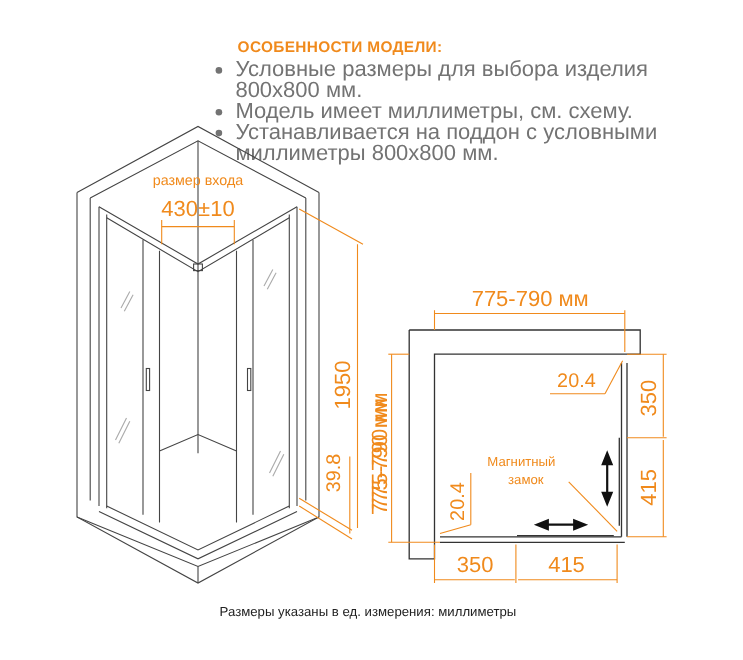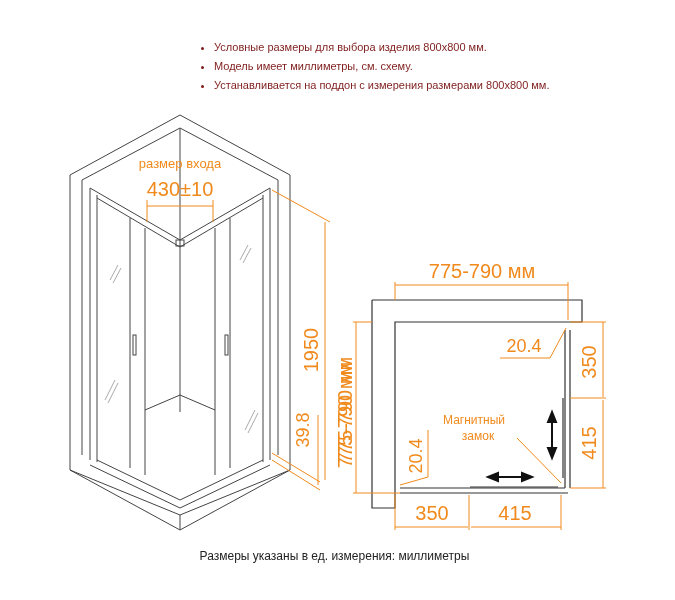--- a/index.html
+++ b/index.html
@@ -1,32 +1,33 @@
 <!DOCTYPE html>
 <html><head>
 <meta charset="utf-8">
 <style>
   html, body { margin:0; padding:0; background:#ffffff; }
   body { width:675px; height:600px; position:relative; overflow:hidden; font-family:"Liberation Sans", sans-serif; }
   .features { position:absolute; left:196px; top:34px; width:460px; }
   .features-title { color:#f08a1c; font-weight:bold; font-size:14px; margin-left:20px; letter-spacing:0.3px; }
-  .features ul { margin:4px 0 0 0; padding:0 0 0 18px; list-style:disc; color:#7f1d1d; font-size:11px; line-height:19px; }
+  .features ul { margin:4px 0 0 0; padding:0 0 0 18px; list-style:disc; color:#737373; font-size:20px; line-height:19px; }
   .features li { padding-left:0; }
   .caption { position:absolute; left:0; width:669px; top:549px; text-align:center; font-size:12px; color:#222; }
   svg { position:absolute; left:0; top:0; }
   .dim { fill:#f08a1c; font-family:"Liberation Sans", sans-serif; }
 </style>
 </head>
 <body>
 
 <div class="features">
+  <div class="features-title">ОСОБЕННОСТИ МОДЕЛИ:</div>
   <ul>
     <li>Условные размеры для выбора изделия 800х800 мм.</li>
     <li>Модель имеет миллиметры, см. схему.</li>
-    <li>Устанавливается на поддон с измерения размерами 800х800 мм.</li>
+    <li>Устанавливается на поддон с условными миллиметры 800х800 мм.</li>
   </ul>
 </div>
 
 <svg width="675" height="600" viewBox="0 0 675 600">
 
   <g fill="none" stroke="#444" stroke-width="1">
 
     <polyline points="70,175 180,115 290,175"></polyline>
     <polyline points="82,180 180,128 278,180"></polyline>
     <line x1="180" y1="128" x2="180" y2="412"></line>

